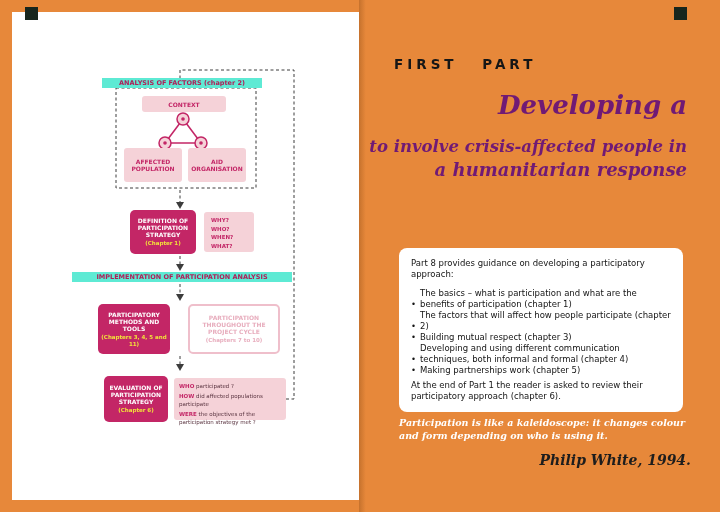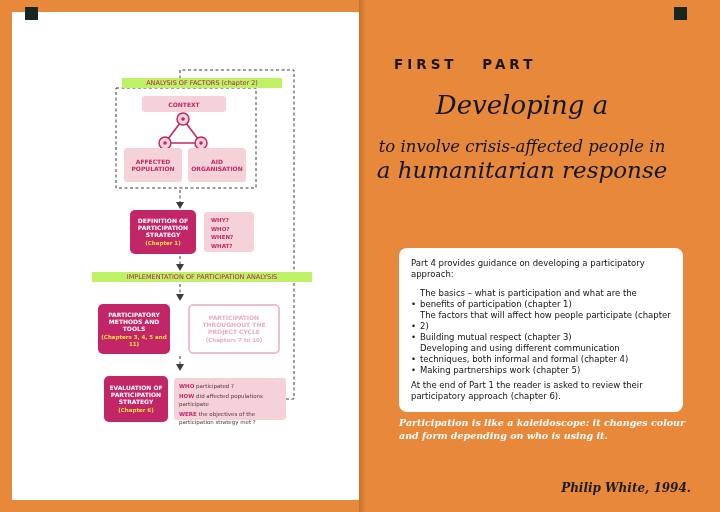--- a/index.html
+++ b/index.html
@@ -17,22 +17,22 @@
 
   
   .page-left { position:absolute; left:12px; top:12px; width:347px; height:488px; background:#FFFFFF; }
   .fc-svg { position:absolute; left:0; top:0; z-index:1; }
   .dash { stroke:#3C3C3C; stroke-width:1; stroke-dasharray:3 2.5; fill:none; }
   .head { fill:#3C3C3C; }
   .tri { stroke:#C32666; stroke-width:1.6; }
   .node { fill:#F5D2D8; stroke:#C32666; stroke-width:1.5; }
   .dot { fill:#C32666; }
 
-  .fc-label { position:absolute; font-weight:normal; color:#AE2058; font-size:6.5px; line-height:8px;
-              text-align:center; background:#bef264; z-index:2; padding:1px 2px;margin-left:20px; }
+  .fc-label { position:absolute; font-weight:bold; color:#AE2058; font-size:6.5px; line-height:8px;
+              text-align:center; background:#5eead4; z-index:2; padding:1px 2px; }
   .fc-box-pink { position:absolute; background:#F5D2D8; border-radius:3px; color:#C32666; font-weight:bold;
                  display:flex; align-items:center; justify-content:center; text-align:center;
                  font-size:6px; line-height:7px; z-index:2; padding:2px; }
   .fc-box-solid { position:absolute; background:#C32666; border-radius:5px; color:#FFFFFF; font-weight:bold;
                   display:flex; flex-direction:column; align-items:center; justify-content:center;
                   text-align:center; font-size:6px; line-height:7px; z-index:2; padding:3px; }
   .fc-box-outline { position:absolute; background:#FFFFFF; border:2px solid #EFBFCB; border-radius:5px;
                     color:#E8AEBE; font-weight:bold; display:flex; flex-direction:column; align-items:center;
                     justify-content:center; text-align:center; font-size:6px; line-height:7px; z-index:2; padding:3px; }
   .chapter-ref { color:#F2E23A; font-size:5.5px; margin-top:2px; font-weight:bold; }
@@ -44,38 +44,38 @@
   .eval-qs .lead { color:#C32666; font-weight:bold; }
 
   
   .spine { position:absolute; left:359px; top:0; width:8px; height:512px; z-index:3;
            background:linear-gradient(90deg, rgba(110,55,10,0.28), rgba(110,55,10,0) 85%); }
 
   
   .page-right { position:absolute; left:339px; top:0; width:392px; height:512px; }
   .kicker { position:absolute; left:55px; top:56px; color:#161616; font-weight:bold; font-size:13.5px;
             letter-spacing:4px; word-spacing:16px; }
-  .title-block { position:absolute; left:18px; top:90px; width:330px; text-align:center; color:#0f172a;
-                 font-family:"DejaVu Serif","Liberation Serif",serif; font-style:italic; font-weight:normal; }
+  .title-block { position:absolute; left:18px; top:90px; width:330px; text-align:right; color:#701a75;
+                 font-family:"DejaVu Serif","Liberation Serif",serif; font-style:italic; font-weight:bold; }
   .t1, .t2 { font-size:26px; line-height:30px; }
   .t3 { font-size:16.5px; line-height:22px; margin-top:16px; }
-  .t4 { font-size:23px; line-height:24px; }
+  .t4 { font-size:18px; line-height:24px; }
   .info-box { position:absolute; left:60px; top:248px; width:284px; min-height:158px; background:#FFFFFF;
               border-radius:8px; padding:10px 12px; font-size:8.5px; line-height:11px; color:#141414; z-index:2; }
   .info-intro { margin-bottom:8px; }
   .info-bullets .b-row { display:flex;align-items:flex-end; }
   .b-mark { width:9px; flex:0 0 9px; }
   .b-mark::before { content:"\2022"; }
   .info-closing { margin-top:4px; }
   .quote { position:absolute; left:60px; top:416px; width:292px; color:#FFFFFF; font-weight:bold;
            font-style:italic; font-size:9.5px; line-height:13px;
            font-family:"DejaVu Serif","Liberation Serif",serif; }
   .attribution { position:absolute; left:60px; top:452px; width:292px; text-align:right; color:#1d1d1d;
-                 font-weight:bold; font-style:italic; font-size:12px;
-                 font-family:"DejaVu Serif","Liberation Serif",serif;margin-top:29px; }
+                 font-weight:bold; font-style:italic; font-size:14px;
+                 font-family:"DejaVu Serif","Liberation Serif",serif; }
 </style>
 </head>
 <body>
 
 <div class="stage">
 
   <div class="corner corner-left"></div>
   <div class="corner corner-right"></div>
 
   <div class="page-left">
@@ -169,21 +169,21 @@
 
     <div class="kicker">FIRST PART</div>
 
     <div class="title-block">
       <div class="t1">Developing a</div>
       <div class="t3">to involve crisis-affected people in</div>
       <div class="t4">a humanitarian response</div>
     </div>
 
     <div class="info-box">
-      <div class="info-intro">Part 4 provides guidance on developing a participatory approach:</div>
+      <div class="info-intro">Part 8 provides guidance on developing a participatory approach:</div>
       <div class="info-bullets">
         <div class="b-row">
           <span class="b-mark"></span>
           <span>The basics – what is participation and what are the benefits of participation (chapter 1)</span>
         </div>
         <div class="b-row">
           <span class="b-mark"></span>
           <span>The factors that will affect how people participate (chapter 2)</span>
         </div>
         <div class="b-row">

